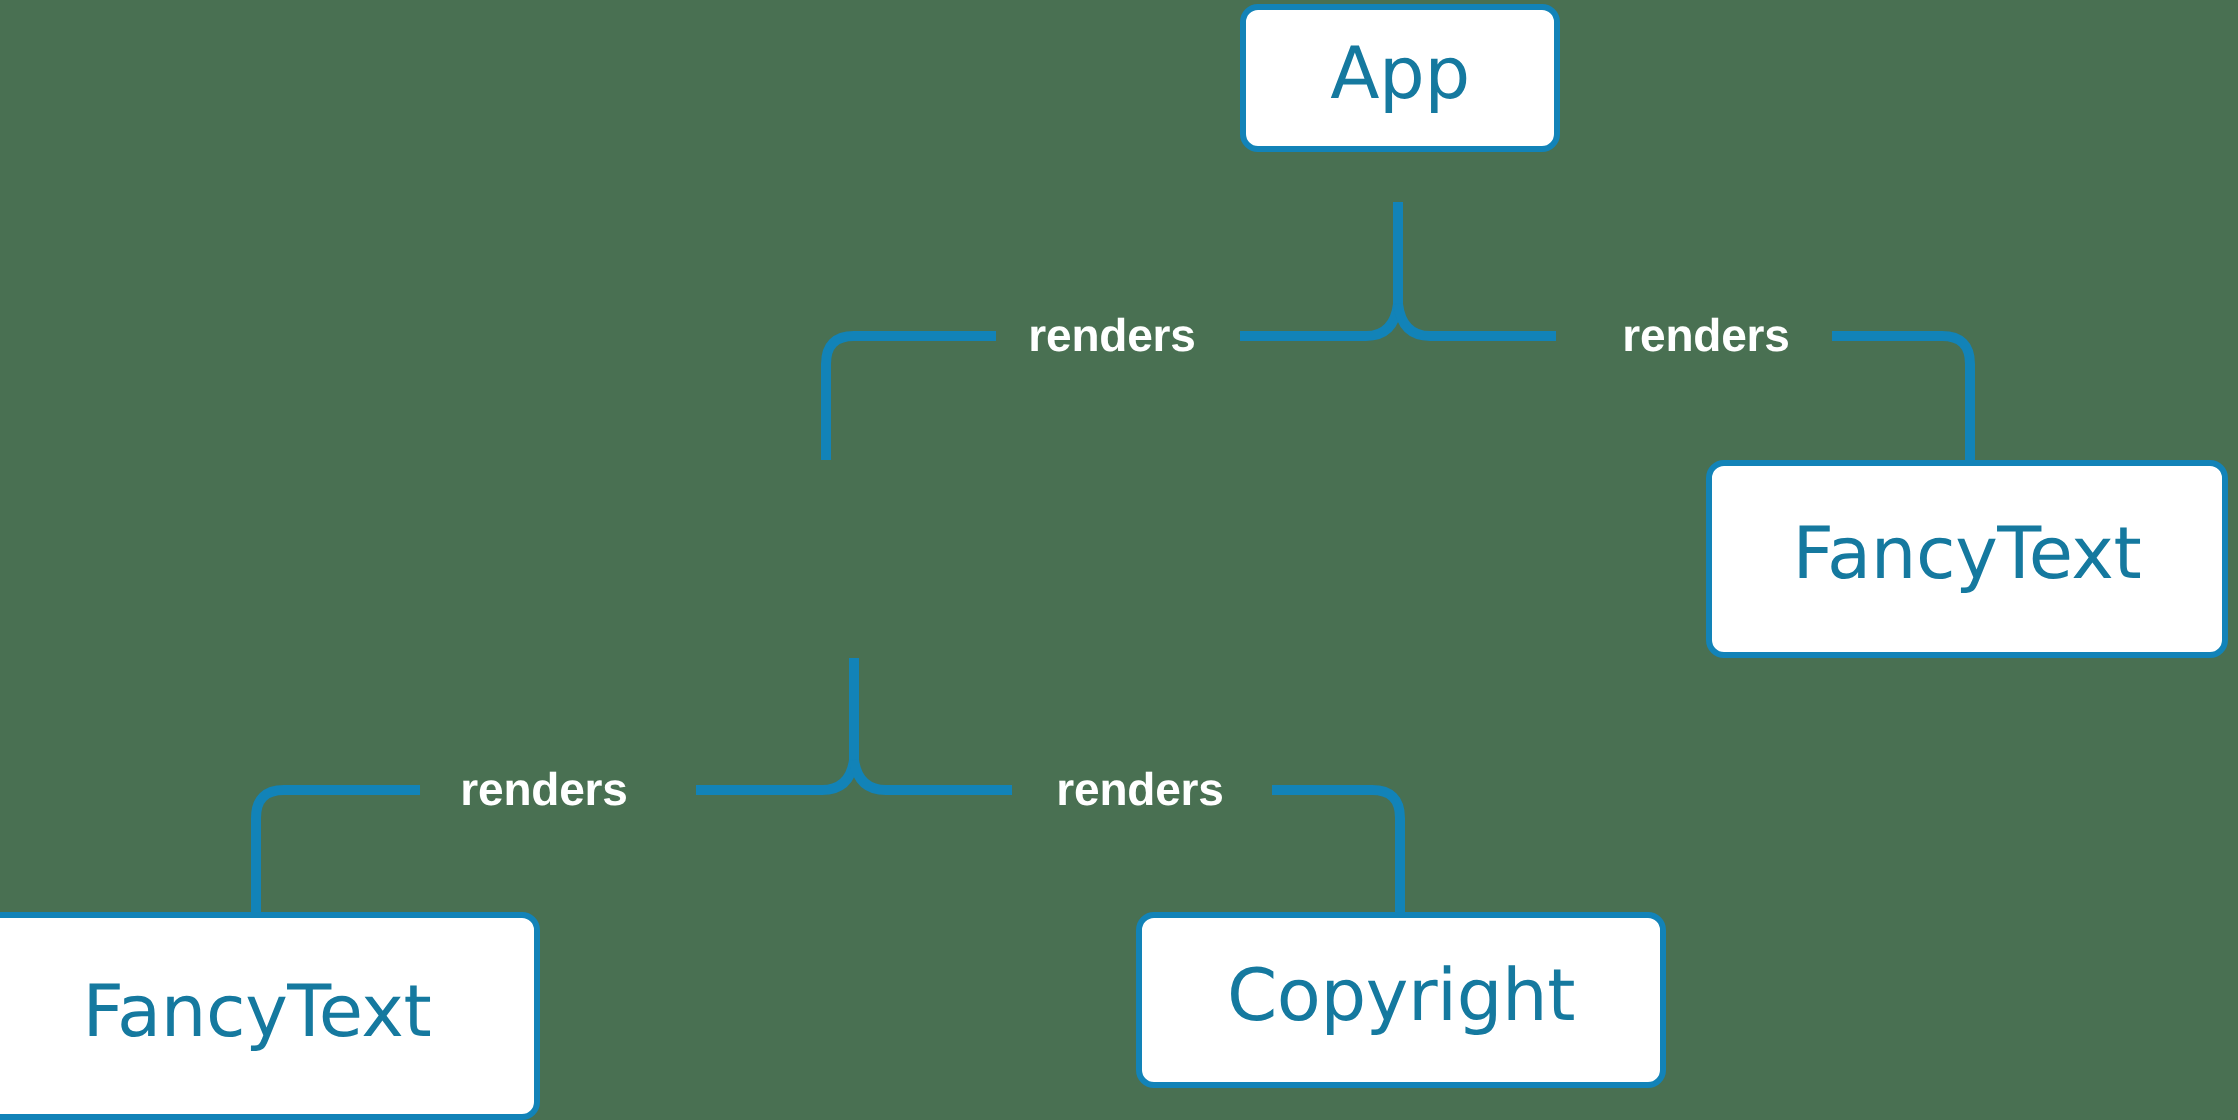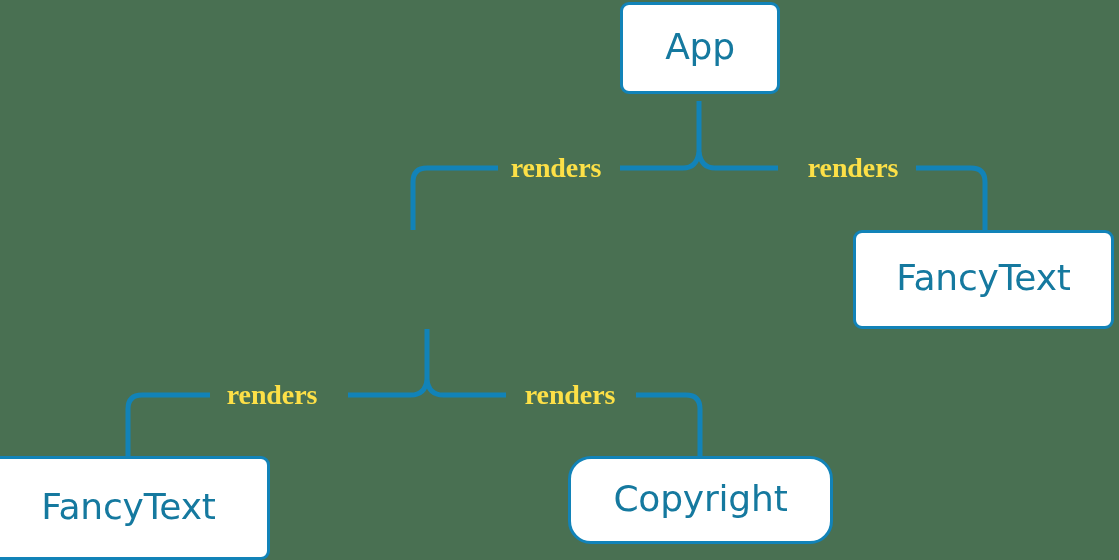--- a/index.html
+++ b/index.html
@@ -42,36 +42,36 @@
     white-space: nowrap;
     z-index: 2;
   }
   .node-label {
     display: block;
     line-height: 1;
     padding-bottom: 3px;
   }
   .edge-label {
     position: absolute;
-    color: #fde047;
-    font-family: Liberation Serif, serif;
-    font-size: 28px;
+    color: #ffffff;
+    font-family: Liberation Sans, sans-serif;
+    font-size: 23px;
     font-weight: 600;
     line-height: 1;
     white-space: nowrap;
     transform: translate(-50%, -50%);
     letter-spacing: -0.1px;
     z-index: 3;
   }
   
-  #node-app        { left: 620px; top: 2px;   width: 160px; height: 92px; text-align: right;  }
+  #node-app        { left: 620px; top: 2px;   width: 160px; height: 74px; text-align: right;  }
   #node-inspgen    { left: 197px; top: 230px; width: 460px; height: 99px;  }
   #node-fancy-right{ left: 853px; top: 230px; width: 261px; height: 99px;  }
   #node-fancy-left { left: -13px; top: 456px; width: 283px; height: 104px; }
-  #node-copyright  { left: 568px; top: 456px; width: 265px; height: 88px; border-radius: 23px; }
+  #node-copyright  { left: 568px; top: 456px; width: 265px; height: 88px; }
 </style>
 </head>
 <body>
 
 <div id="diagram-root">
 
   <svg id="edge-layer" viewBox="0 0 1119 560" width="1119" height="560" aria-hidden="true">
     <g fill="none" stroke="#1283b8" stroke-width="5" stroke-linecap="butt">
 
       <path d="M 699 101 L 699 152"></path>

